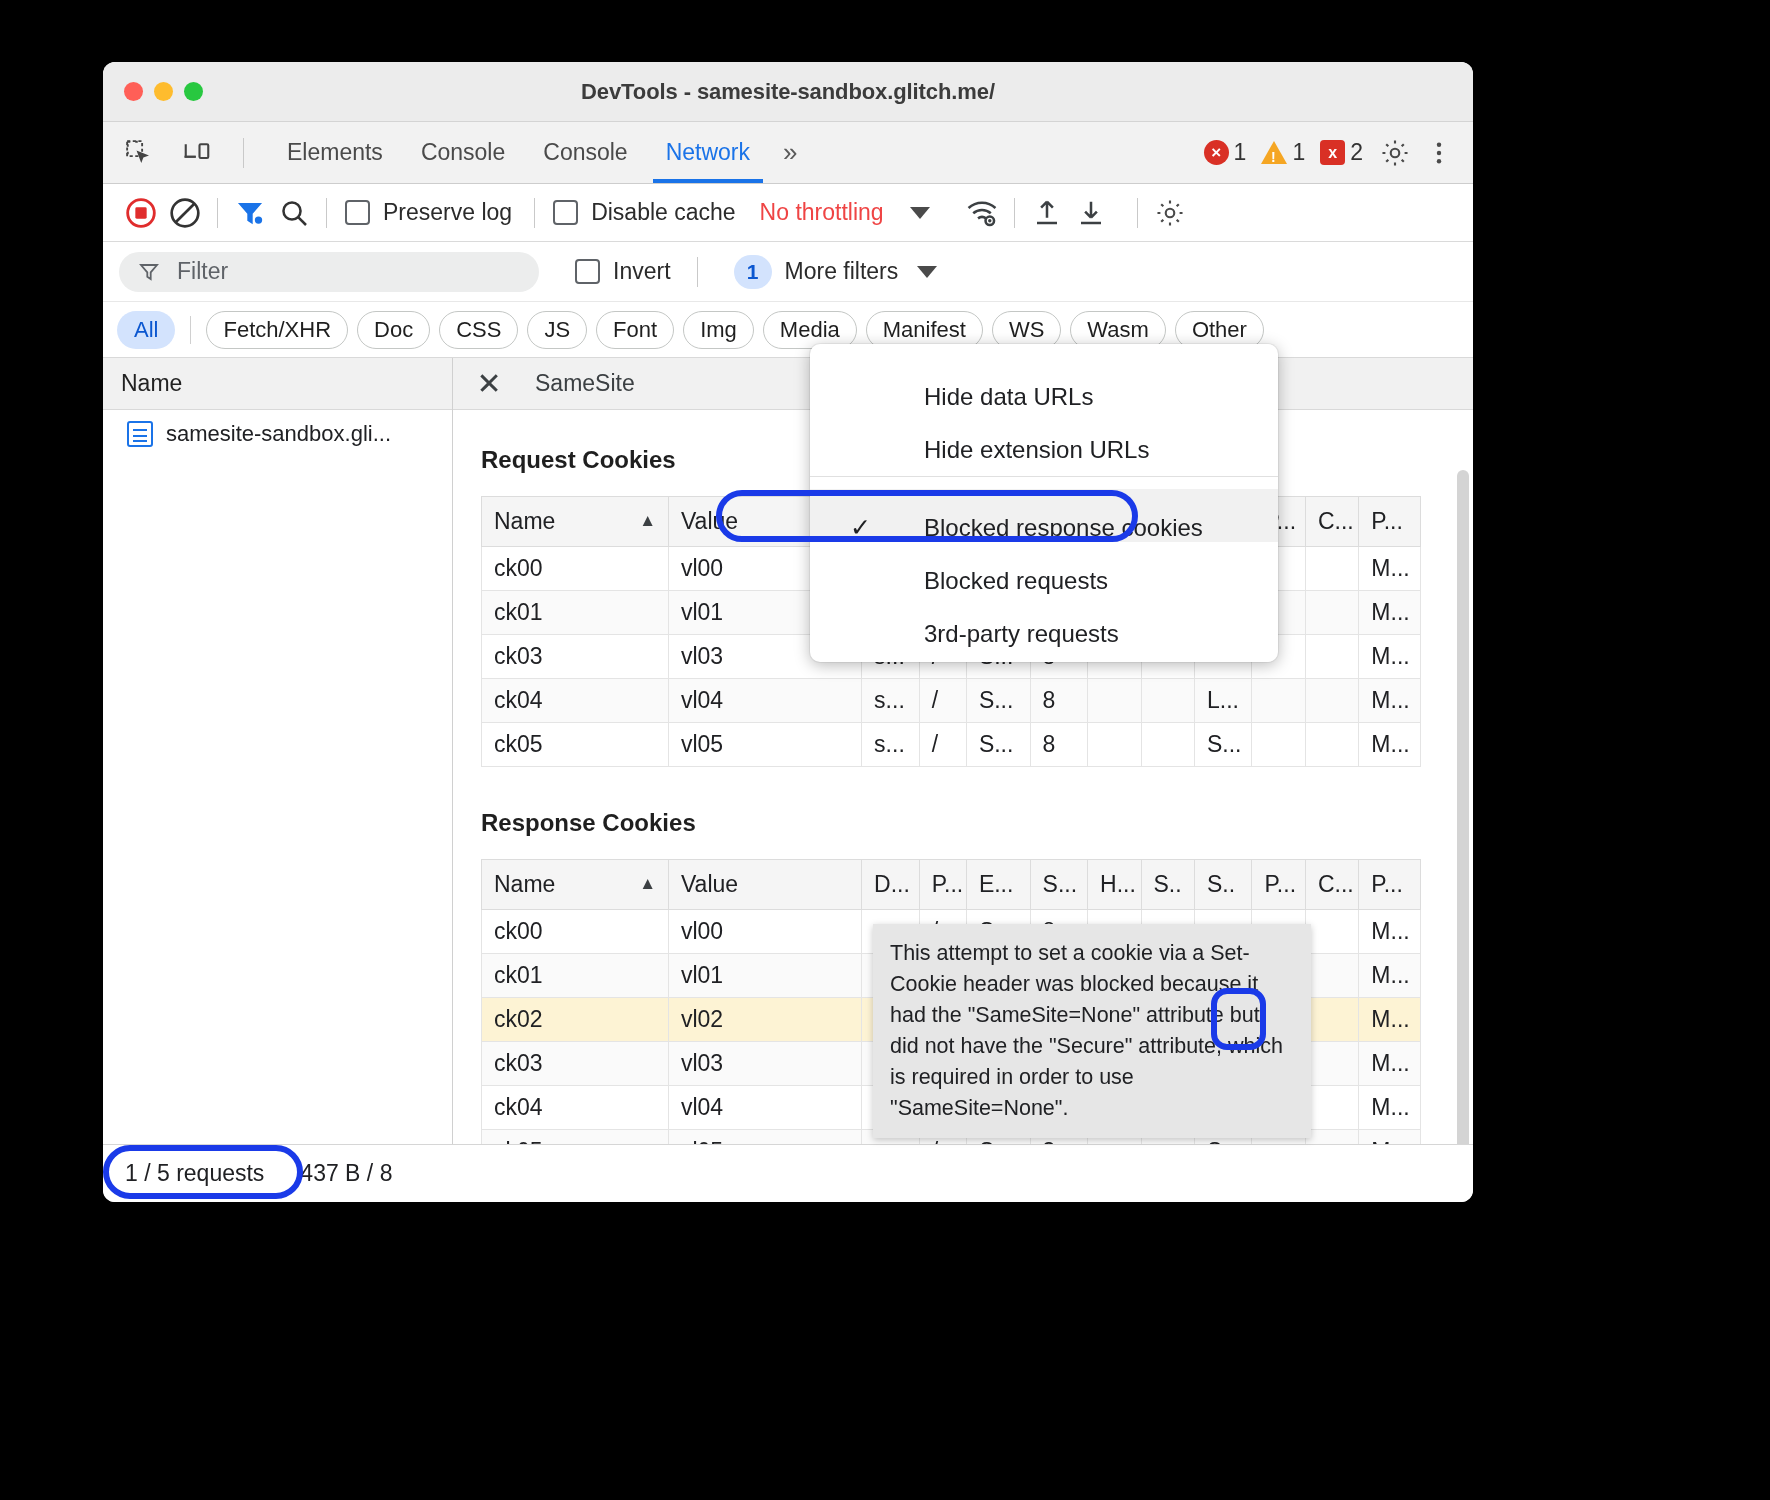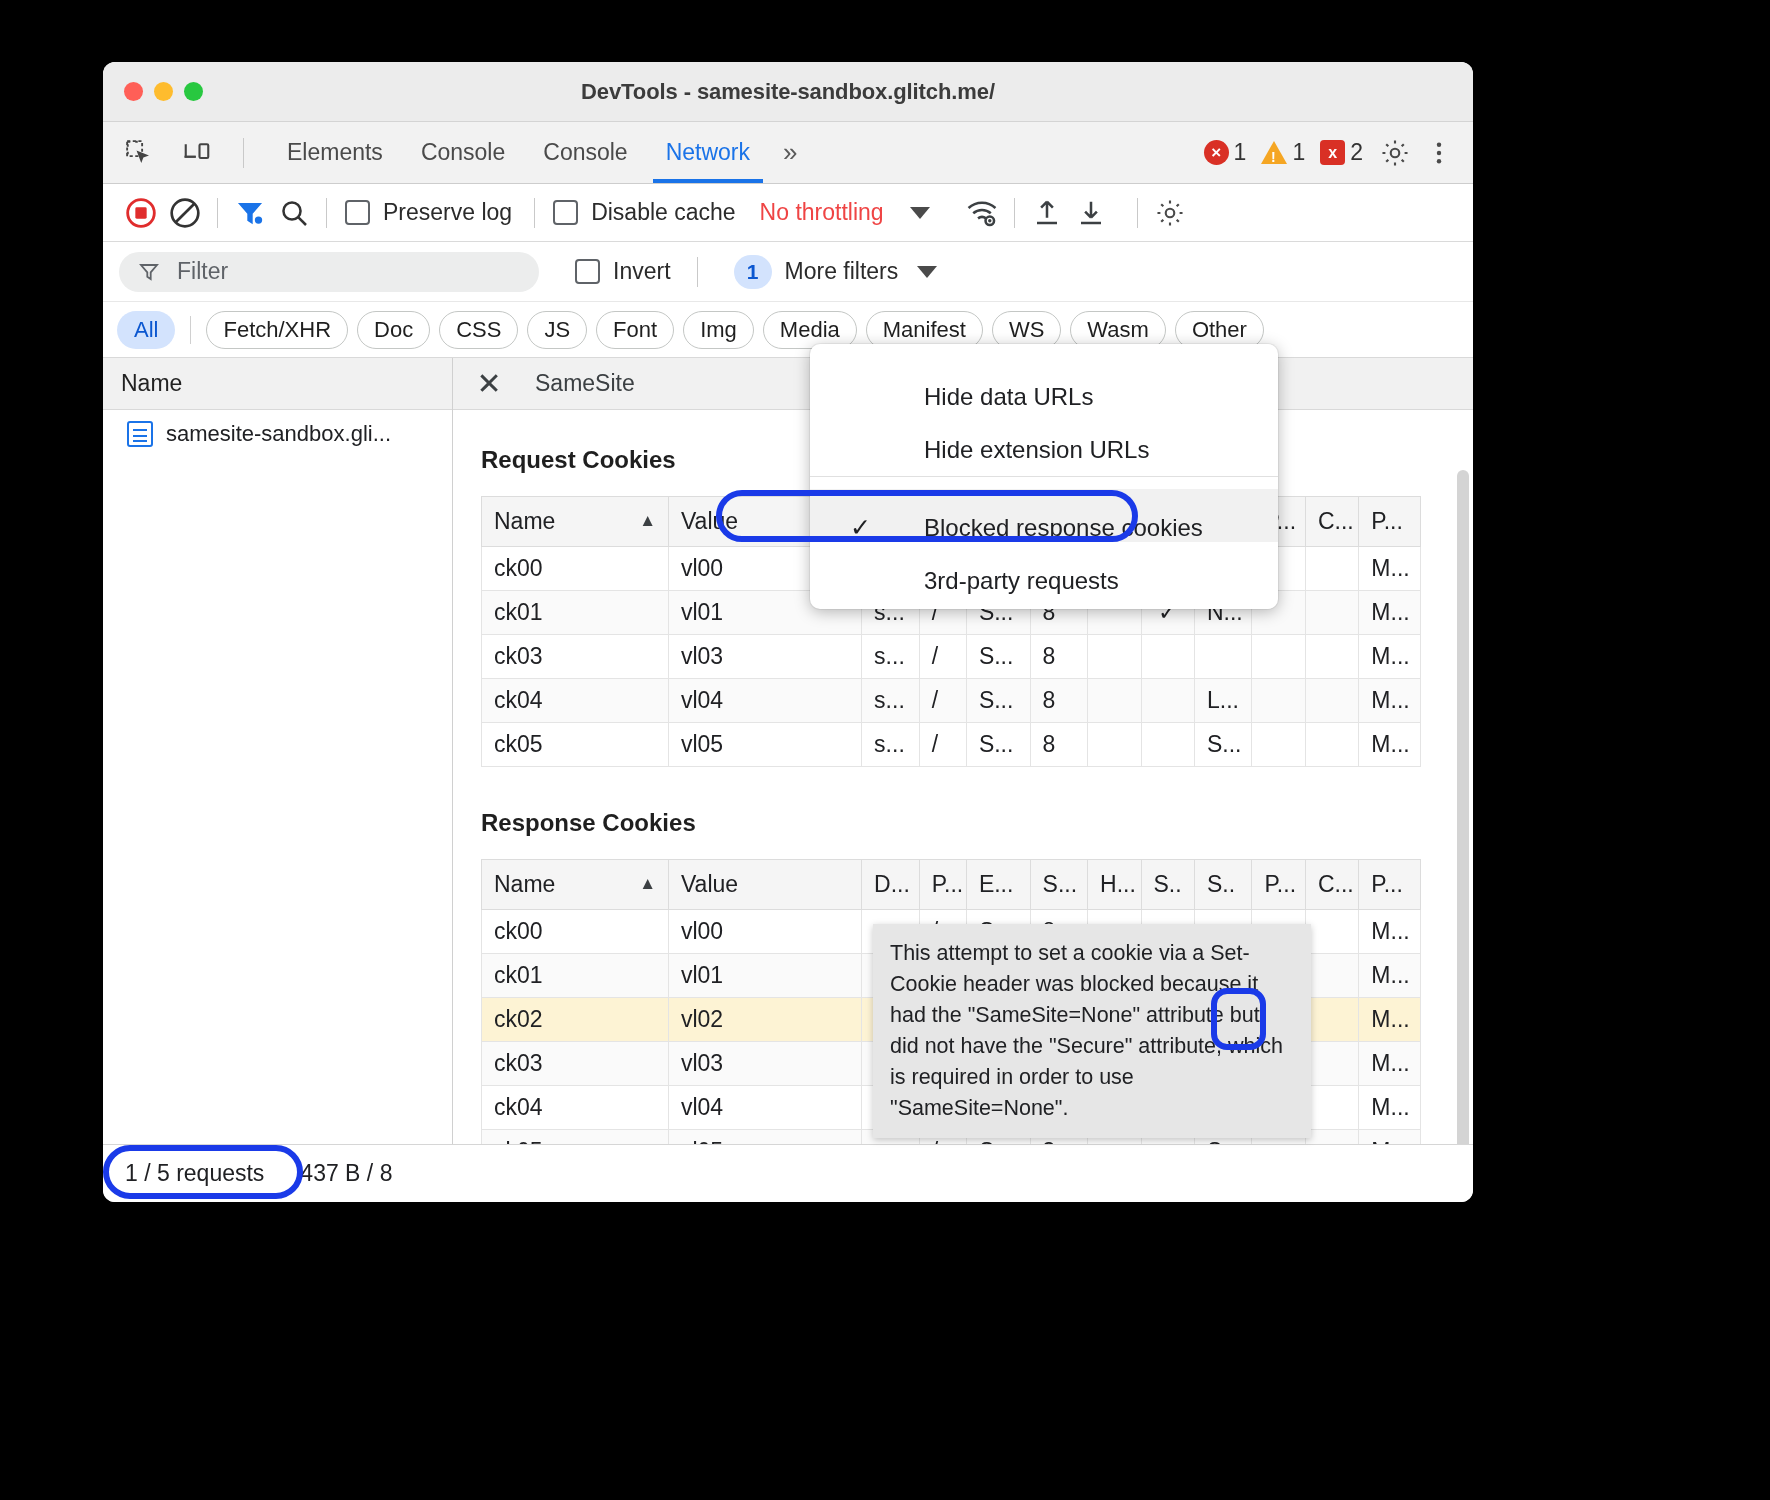--- a/index.html
+++ b/index.html
@@ -701,20 +701,23 @@
     </div>
     <div class="menu-item">
       <span>Hide extension URLs</span>
     </div>
     <div class="menu-sep"></div>
     <div class="menu-item checked">
       <span class="menu-check">✓</span>
       <span>Blocked response cookies</span>
     </div>
     <div class="menu-item">
+      <span>Blocked requests</span>
+    </div>
+    <div class="menu-item">
       <span>3rd-party requests</span>
     </div>
   </div>
 
   <div class="tooltip">This attempt to set a cookie via a Set-Cookie header was blocked because it had the "SameSite=None" attribute but did not have the "Secure" attribute, which is required in order to use "SameSite=None".</div>
 
   <div class="ring" style="left:613px; top:428px; width:422px; height:52px;"></div>
   <div class="ring" style="left:1108px; top:926px; width:55px; height:62px; border-radius:16px;"></div>
   <div class="ring" style="left:0px; top:1083px; width:200px; height:54px;"></div>
 

